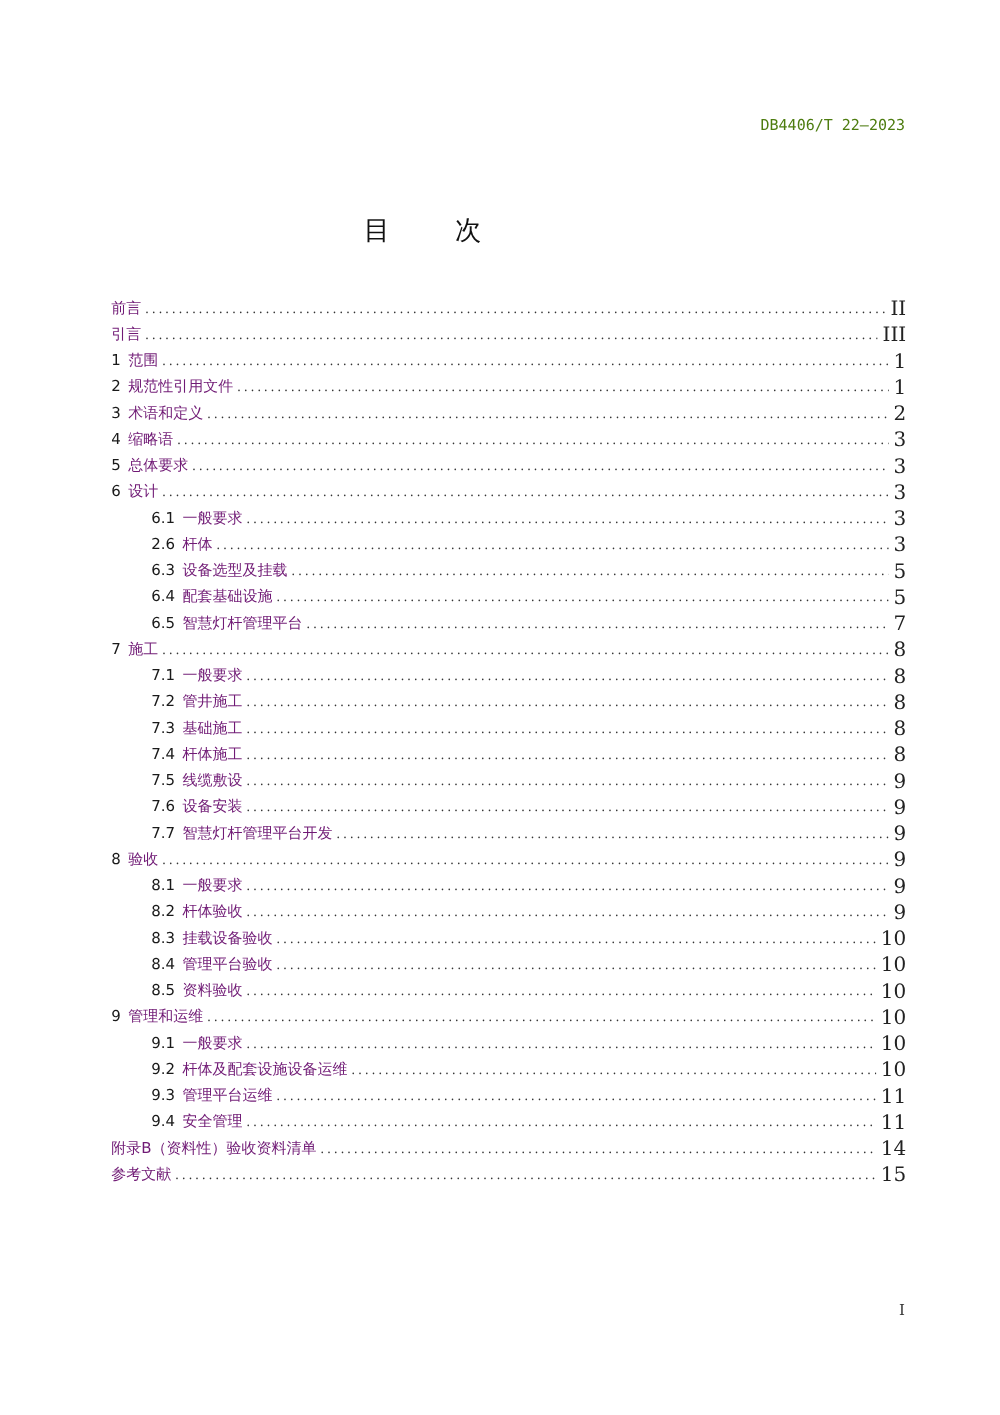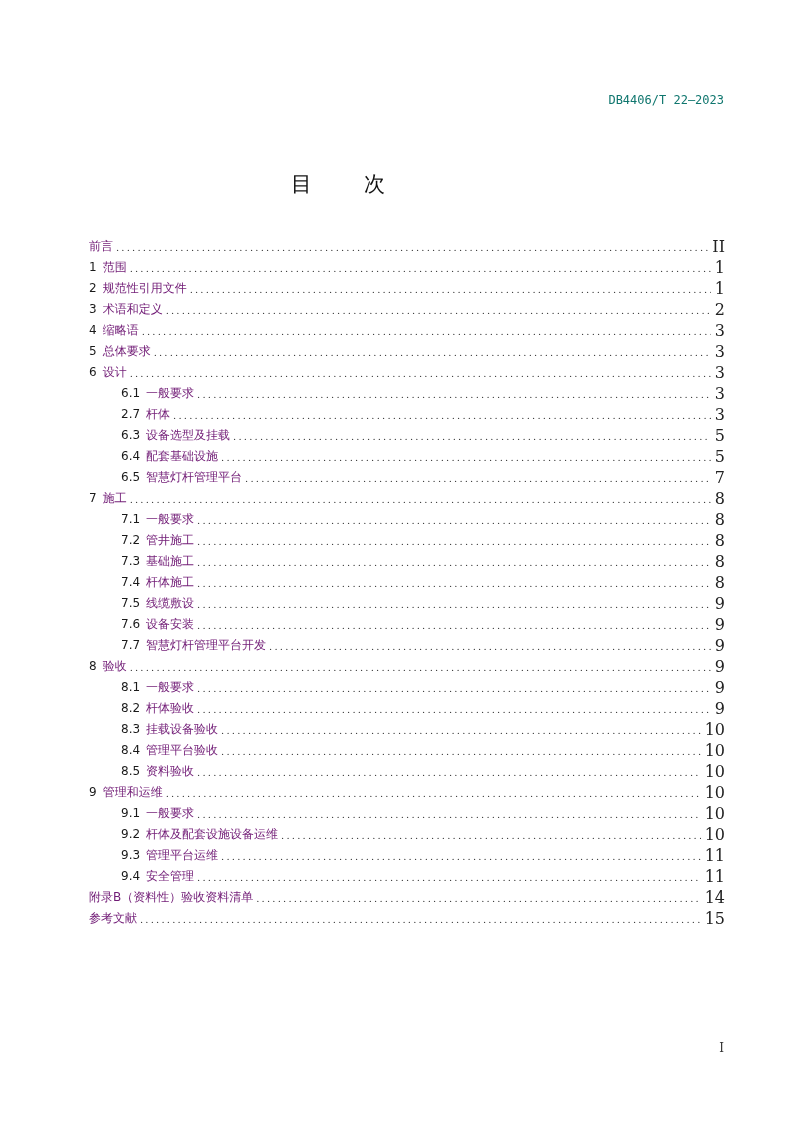--- a/index.html
+++ b/index.html
@@ -15,21 +15,21 @@
       color: #1a1a1a;
       font-family: "DejaVu Serif", "Liberation Serif", serif;
     }
     .doc-code {
       position: absolute;
       top: 93px;
       right: 76px;
       font-family: "DejaVu Sans Mono", "Liberation Mono", monospace;
       font-size: 12px;
       letter-spacing: 0px;
-      color: #0f766e;
+      color: #4d7c0f;
     }
     .title {
       position: absolute;
       top: 170px;
       left: 0;
       width: 676px;
       text-align: center;
       font-family: "DejaVu Sans", "Liberation Sans", sans-serif;
       font-size: 21px;
       letter-spacing: 0;
@@ -101,20 +101,25 @@
   <span>目</span><span class="gap"></span><span>次</span>
 </div>
 
 <div class="toc" id="toc">
     <div class="toc-row level-1">
       <span class="toc-label">前言</span>
       <span class="toc-dots"></span>
       <span class="toc-page">II</span>
     </div>
     <div class="toc-row level-1">
+      <span class="toc-label">引言</span>
+      <span class="toc-dots"></span>
+      <span class="toc-page">III</span>
+    </div>
+    <div class="toc-row level-1">
       <span class="toc-num">1</span>
       <span class="toc-label">范围</span>
       <span class="toc-dots"></span>
       <span class="toc-page">1</span>
     </div>
     <div class="toc-row level-1">
       <span class="toc-num">2</span>
       <span class="toc-label">规范性引用文件</span>
       <span class="toc-dots"></span>
       <span class="toc-page">1</span>
@@ -143,21 +148,21 @@
       <span class="toc-dots"></span>
       <span class="toc-page">3</span>
     </div>
     <div class="toc-row level-2">
       <span class="toc-num">6.1</span>
       <span class="toc-label">一般要求</span>
       <span class="toc-dots"></span>
       <span class="toc-page">3</span>
     </div>
     <div class="toc-row level-2">
-      <span class="toc-num">2.7</span>
+      <span class="toc-num">2.6</span>
       <span class="toc-label">杆体</span>
       <span class="toc-dots"></span>
       <span class="toc-page">3</span>
     </div>
     <div class="toc-row level-2">
       <span class="toc-num">6.3</span>
       <span class="toc-label">设备选型及挂载</span>
       <span class="toc-dots"></span>
       <span class="toc-page">5</span>
     </div>

